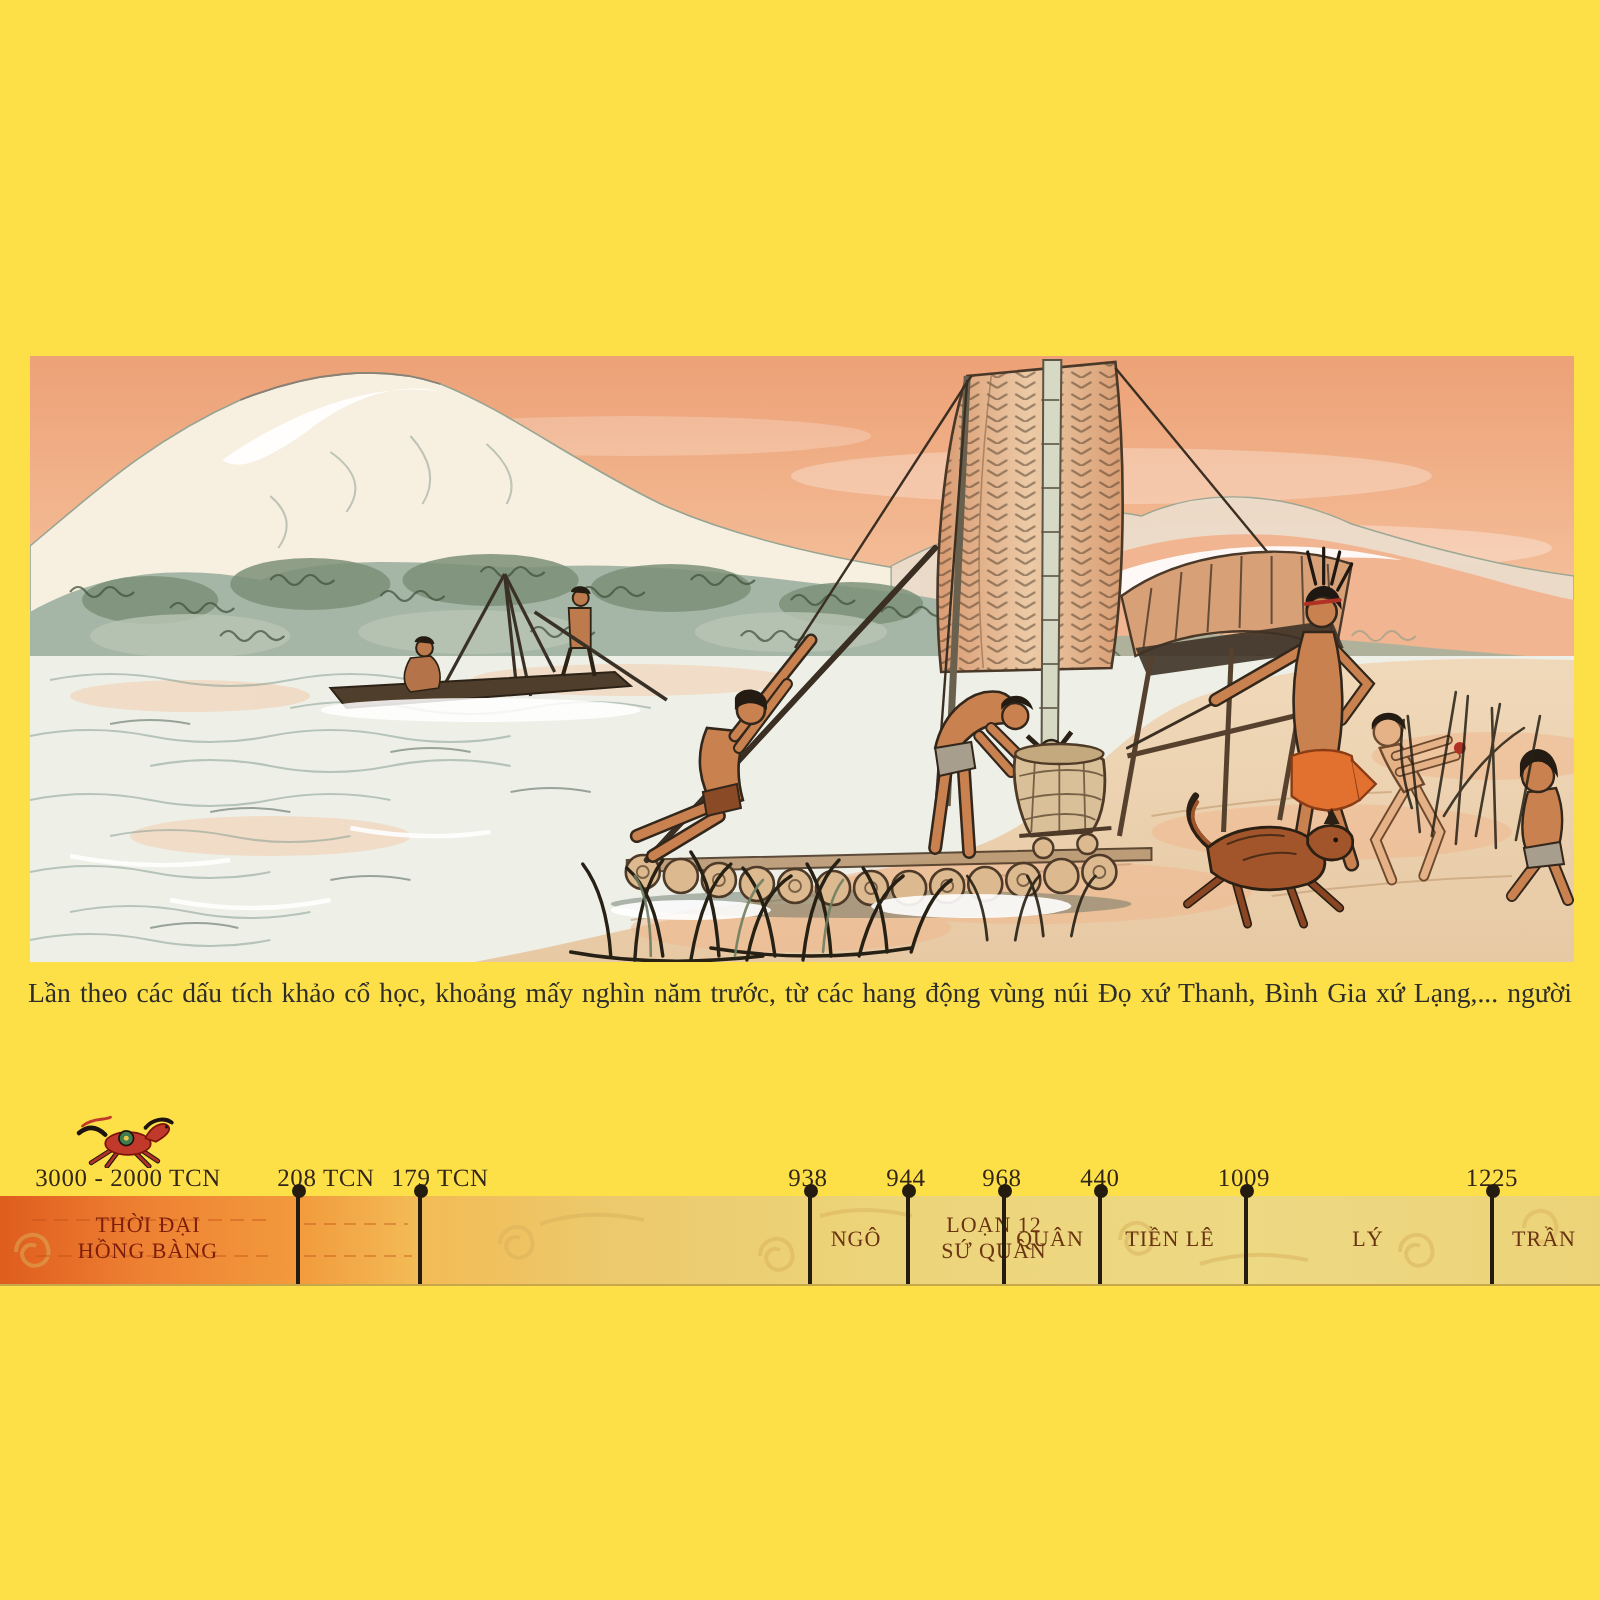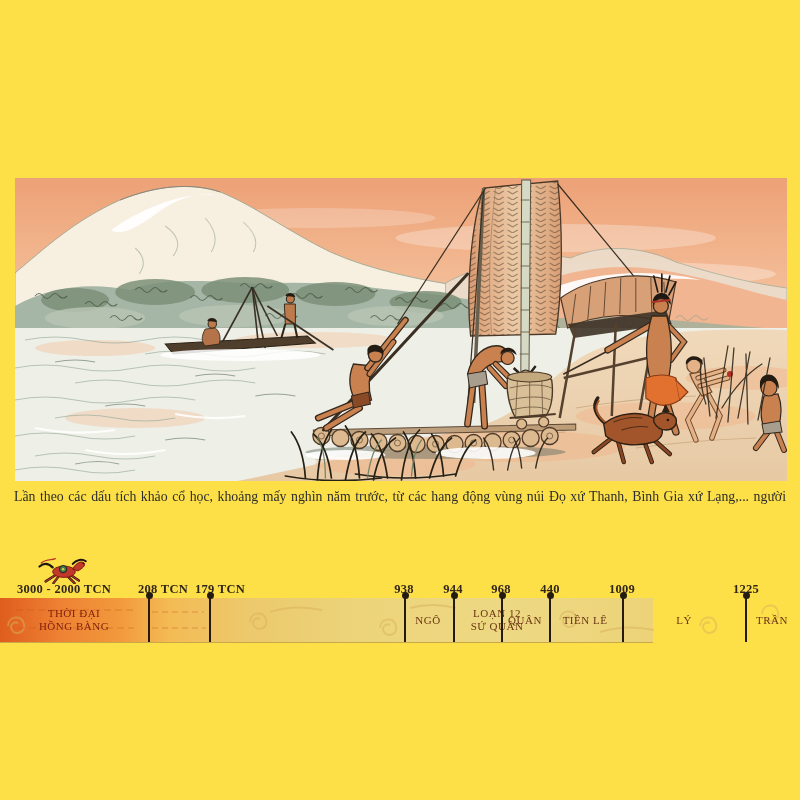--- a/index.html
+++ b/index.html
@@ -9,22 +9,22 @@
   .illustration{position:absolute;left:15px;top:178px;width:772px;height:303px;display:block;}
   
   .caption{position:absolute;left:14px;top:488px;width:772px;color:#2d2d2d;
            font-size:13.8px;line-height:17.6px;}
   .cap-line{white-space:normal;}
   .cap-justify{text-align:justify;text-align-last:justify;}
   
   .timeline{position:absolute;left:0;top:556px;width:800px;height:90px;}
   .horse{position:absolute;left:36px;top:0;width:56px;height:28px;}
   .tl-date{position:absolute;top:26px;transform:translateX(-50%);white-space:nowrap;
-           font-size:12.5px;letter-spacing:.3px;color:#32261a;font-weight:bold;}
-  .band{position:absolute;left:0;top:42px;width:653px;height:44px;
+           font-size:12.5px;letter-spacing:.3px;color:#32261a;}
+  .band{position:absolute;left:0;top:42px;width:800px;height:44px;
         background:linear-gradient(90deg,#df5d1d 0%,#ee8133 9%,#f29a3c 18.5%,
                    #f3bb55 26%,#ecc96c 38%,#ecd47a 55%,#edd883 78%,#ecd378 100%);
         border-bottom:1px solid #c9a84a;}
   .band-deco{position:absolute;inset:0;width:800px;height:44px;pointer-events:none;}
   .seg{position:absolute;top:0;height:100%;transform:translateX(-50%);
        display:flex;flex-direction:column;justify-content:center;align-items:center;
        text-align:center;font-size:11px;line-height:13px;letter-spacing:.5px;
        white-space:nowrap;}
   .seg-red{color:#7d1e0c;}
   .seg-brown{color:#6b3412;}

